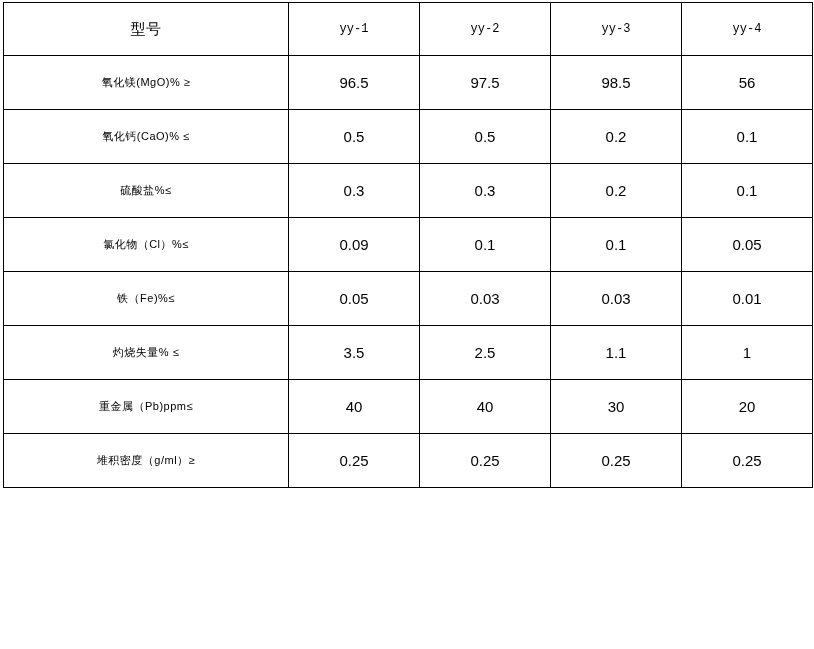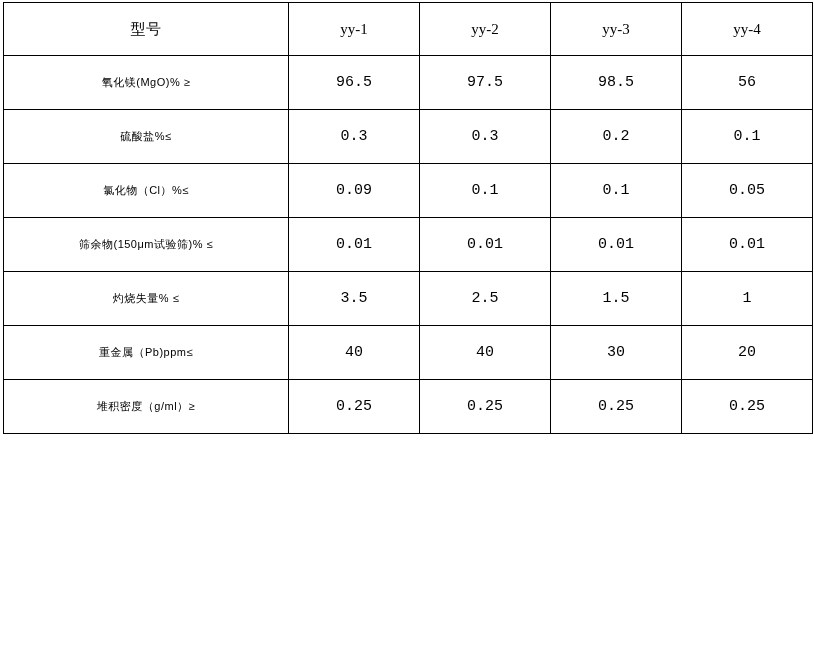--- a/index.html
+++ b/index.html
@@ -35,32 +35,32 @@
     height: 53px;
     font-family: "Liberation Sans", sans-serif;
   }
   table.spec td.label {
     width: 284px;
     font-size: 11px;
     letter-spacing: 0.5px;
   }
   table.spec td.val {
     width: 130px;
-    font-family: Liberation Mono, monospace;
+    font-family: Liberation Sans, sans-serif;
     font-size: 15px;
   }
   table.spec tr.head td {
     height: 52px;
   }
   table.spec tr.head td.label {
     font-size: 15px;
   }
   table.spec tr.head td.val {
-    font-family: Liberation Serif, serif;
-    font-size: 15px;
+    font-family: Liberation Mono, monospace;
+    font-size: 12px;
   }
   .label-inner {
     display: inline-block;
     white-space: nowrap;
   }
 </style>
 </head>
 <body>
 
 <div class="sheet">
@@ -77,52 +77,59 @@
       </tr>
 
       <tr>
         <td class="label">氧化镁(MgO)%  ≥</td>
         <td class="val">96.5</td>
         <td class="val">97.5</td>
         <td class="val">98.5</td>
         <td class="val">56</td>
       </tr>
 
+      <tr>
+        <td class="label">氧化钙(CaO)%  ≤</td>
+        <td class="val">0.5</td>
+        <td class="val">0.5</td>
+        <td class="val">0.2</td>
+        <td class="val">0.1</td>
+      </tr>
 
 
       <tr>
         <td class="label">硫酸盐%≤</td>
         <td class="val">0.3</td>
         <td class="val">0.3</td>
         <td class="val">0.2</td>
         <td class="val">0.1</td>
       </tr>
 
       <tr>
         <td class="label">氯化物（Cl）%≤</td>
         <td class="val">0.09</td>
         <td class="val">0.1</td>
         <td class="val">0.1</td>
         <td class="val">0.05</td>
       </tr>
 
-
       <tr>
-        <td class="label">筛余物(150μm试验筛)%  ≤</td>
-        <td class="val">0.01</td>
-        <td class="val">0.01</td>
-        <td class="val">0.01</td>
+        <td class="label">铁（Fe)%≤</td>
+        <td class="val">0.05</td>
+        <td class="val">0.03</td>
+        <td class="val">0.03</td>
         <td class="val">0.01</td>
       </tr>
+
 
       <tr>
         <td class="label">灼烧失量%  ≤</td>
         <td class="val">3.5</td>
         <td class="val">2.5</td>
-        <td class="val">1.5</td>
+        <td class="val">1.1</td>
         <td class="val">1</td>
       </tr>
 
       <tr>
         <td class="label">重金属（Pb)ppm≤</td>
         <td class="val">40</td>
         <td class="val">40</td>
         <td class="val">30</td>
         <td class="val">20</td>
       </tr>

